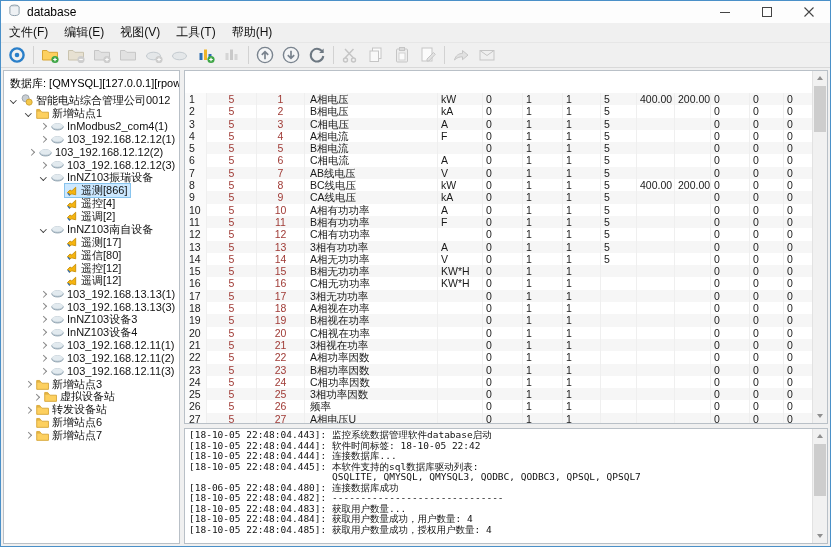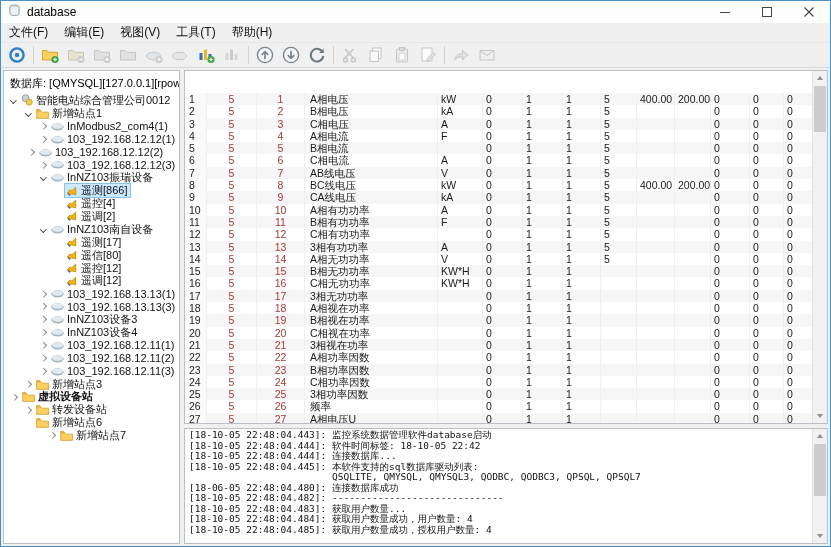--- a/index.html
+++ b/index.html
@@ -550,21 +550,21 @@
             <span class="tree-content">
               <span style="display: inline-flex;">
                 <svg width="13" height="11" viewBox="0 0 14 12">
                   <path d="M0.7 3h4.2l1.5 1.6h7.1v6.7H0.7z" fill="#fdd05f" stroke="#d8a637"></path>
                   <path d="M0.7 3V1.6h3.2l1 1.4z" fill="#fdd05f" stroke="#d8a637"></path>
                 </svg>
               </span>
               <span>新增站点3</span>
             </span>
           </div>
-          <div class="tree-row" style="padding-left: 4px; font-weight: bold;">
+          <div class="tree-row" style="padding-left: 26px;">
             <span class="arrow-slot">
               <span class="chev r"></span>
             </span>
             <span class="tree-content">
               <span style="display: inline-flex;">
                 <svg width="13" height="11" viewBox="0 0 14 12">
                   <path d="M0.7 3h4.2l1.5 1.6h7.1v6.7H0.7z" fill="#fdd05f" stroke="#d8a637"></path>
                   <path d="M0.7 3V1.6h3.2l1 1.4z" fill="#fdd05f" stroke="#d8a637"></path>
                 </svg>
               </span>
@@ -590,21 +590,21 @@
             <span class="tree-content">
               <span style="display: inline-flex;">
                 <svg width="13" height="11" viewBox="0 0 14 12">
                   <path d="M0.7 3h4.2l1.5 1.6h7.1v6.7H0.7z" fill="#fdd05f" stroke="#d8a637"></path>
                   <path d="M0.7 3V1.6h3.2l1 1.4z" fill="#fdd05f" stroke="#d8a637"></path>
                 </svg>
               </span>
               <span>新增站点6</span>
             </span>
           </div>
-          <div class="tree-row" style="padding-left: 18px; margin-left: 24px;">
+          <div class="tree-row" style="padding-left: 18px;">
             <span class="arrow-slot">
               <span class="chev r"></span>
             </span>
             <span class="tree-content">
               <span style="display: inline-flex;">
                 <svg width="13" height="11" viewBox="0 0 14 12">
                   <path d="M0.7 3h4.2l1.5 1.6h7.1v6.7H0.7z" fill="#fdd05f" stroke="#d8a637"></path>
                   <path d="M0.7 3V1.6h3.2l1 1.4z" fill="#fdd05f" stroke="#d8a637"></path>
                 </svg>
               </span>

